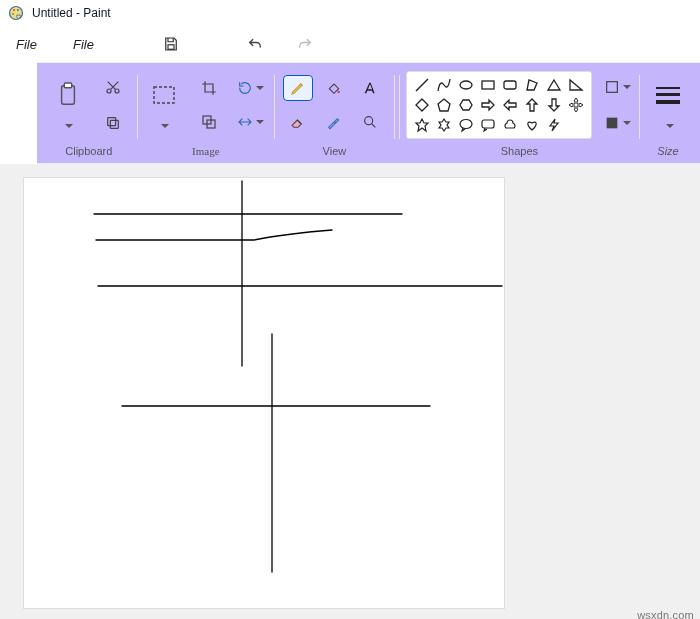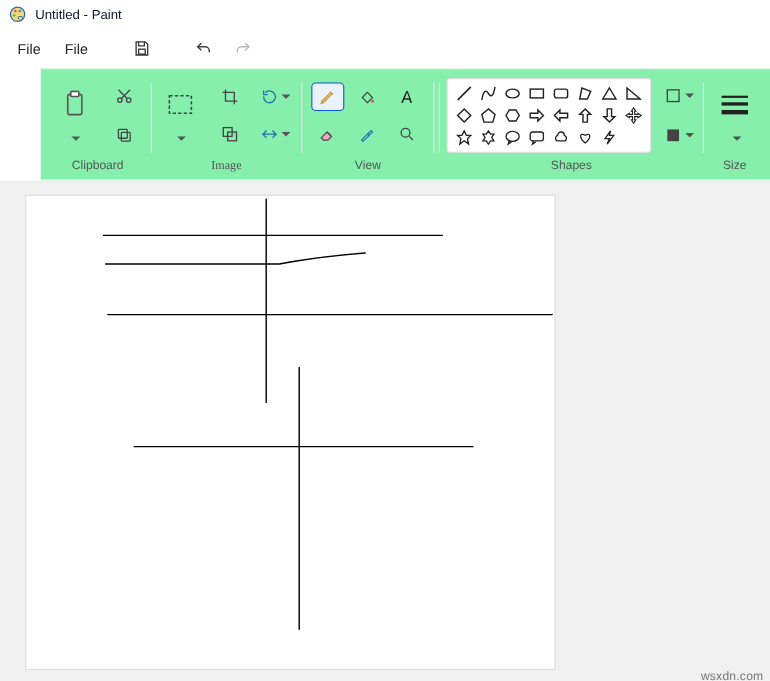--- a/index.html
+++ b/index.html
@@ -1,25 +1,25 @@
 <!DOCTYPE html>
 <html><head>
 <meta charset="utf-8">
 <style>
   * { box-sizing: border-box; margin: 0; padding: 0; }
   body { font-family: "Segoe UI", Arial, sans-serif; font-size: 12px; background: #fff; color: #222; overflow: hidden; width: 700px; height: 619px; }
   .titlebar { display: flex; align-items: center; height: 26px; padding: 0 8px; gap: 8px; }
   .titlebar .title { font-size: 12px; color: #0f172a; }
   .app-icon svg { display: block; }
-  .menubar { display: flex; align-items: center; height: 36px; padding: 0 6px; gap: 2px; }
+  .menubar { display: flex; align-items: center; height: 36px; padding: 0 6px; gap: 16px; font-style: italic; }
   .menu-text { padding: 6px 10px; border-radius: 4px; cursor: default; font-size: 13px; color:#222;}
   .menu-gap { width:18px; }
   .qa-btn { width: 34px; height: 28px; display: flex; align-items: center; justify-content: center; border-radius: 4px; color:#444; }
   .qa-btn.disabled { color:#bbb; }
-  .ribbon { background: #86efac; border-top:1px solid #eee; border-bottom:1px solid #eee; padding: 8px 6px 4px 6px; display: flex; align-items: stretch; margin-left: 37px; }
+  .ribbon { background: #c4b5fd; border-top:1px solid #eee; border-bottom:1px solid #eee; padding: 8px 6px 4px 6px; display: flex; align-items: stretch; margin-left: 37px; }
   .group { display: flex; flex-direction: column; align-items: center; padding: 0 8px; }
   .group-body { flex: 1; display: flex; align-items: center; justify-content: center; }
   .group-label { font-size: 11px; color: #555; padding: 6px 0 2px 0; text-align: center; }
   .sep { width:1px; background:#e4e4e4; margin: 4px 2px 20px 2px; }
   .col { display:flex; flex-direction:column; gap:6px; align-items:center; justify-content:center;}
   .row { display:flex; gap:6px; align-items:center; }
   .tool { width:30px; height:26px; display:flex; align-items:center; justify-content:center; border-radius:4px; color:#333; }
   .tool.big { width:36px; height:36px; }
   .tool.active { border:1px solid #0a58d0; background:#eaf2ff; }
   .chev::after { content:""; display:inline-block; border:4px solid transparent; border-top-color:#555; margin-left:3px; transform:translateY(2px);}
@@ -346,21 +346,21 @@
               </svg>
           </div>
         </div>
       </div>
     </div>
     <div class="group-label">Shapes</div>
   </div>
 
   <div class="sep"></div>
 
-  <div class="group" style="min-width:52px;">
+  <div class="group" style="min-width:52px;font-style:italic;">
     <div class="group-body">
       <div class="col">
         <div class="tool big">
           <svg width="26" height="20" viewBox="0 0 26 20" fill="#222">
               <rect x="1" y="2" width="24" height="2"></rect>
               <rect x="1" y="8" width="24" height="3"></rect>
               <rect x="1" y="15" width="24" height="4"></rect>
             </svg>
         </div>
         <span class="chev"></span>

